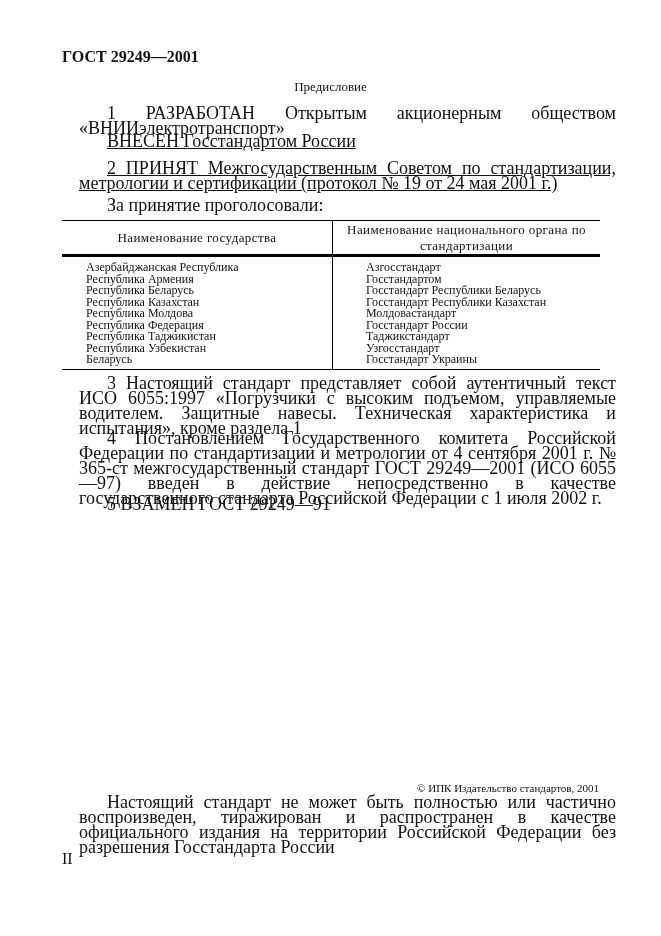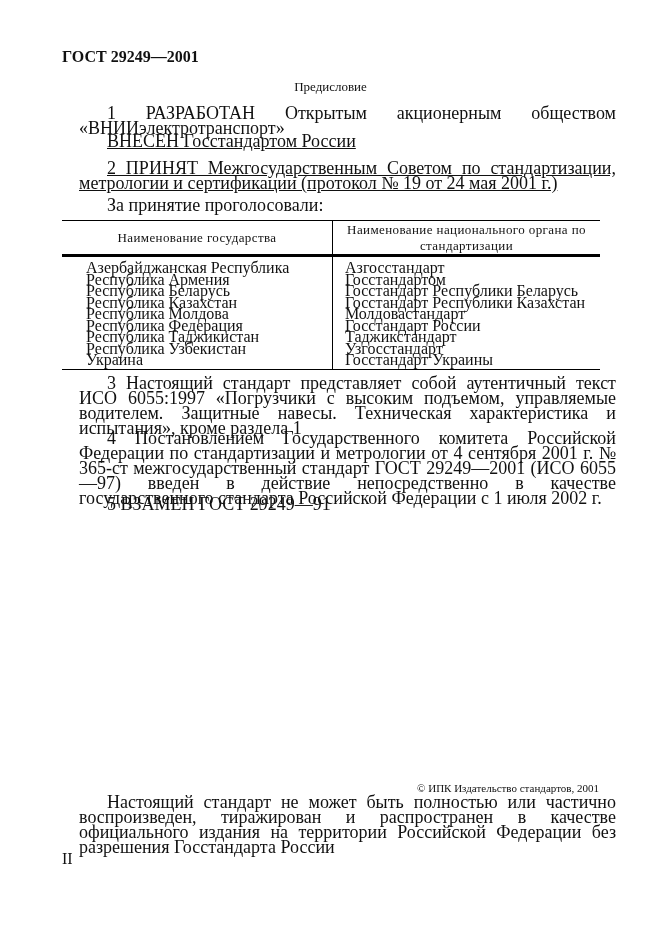--- a/index.html
+++ b/index.html
@@ -8,24 +8,24 @@
   .abs { position: absolute; }
   .doc-code { left: 62px; top: 48px; font-weight: bold; font-size: 16px; }
   .title { left: 0; width: 661px; top: 79px; text-align: center; font-size: 13px; }
   .para { left: 62px; width: 537px; font-size: 18px; line-height: 15px; text-align: justify; margin-left: 17px; }
   .indent { text-indent: 28px; }
   table.tbl { position: absolute; left: 62px; top: 220px; width: 538px; border-collapse: collapse;
               font-size: 12px; }
   table.tbl th { font-weight: normal; font-size: 13px; letter-spacing: 0.4px; height: 33px;
                  border-top: 1.5px solid #000; border-bottom: 3px solid #000; padding: 0; }
   table.tbl th.c1 { width: 270px; border-right: 1.5px solid #000; }
-  table.tbl td { vertical-align: top; padding: 5px 0 3px 24px; line-height: 11.5px; font-size: 16px;
+  table.tbl td { vertical-align: top; padding: 5px 0 3px 24px; line-height: 11.5px; font-size: 12px;
                  border-bottom: 1.5px solid #000; }
   table.tbl td.c1 { border-right: 1.5px solid #000; }
-  table.tbl td.c2 { padding-left: 12px; }
+  table.tbl td.c2 { padding-left: 33px; }
   .line { display: block; }
   .copyright { right: 62px; top: 782px; font-size: 11px; }
   .pagenum { left: 62px; top: 850px; font-size: 16px; }
 </style>
 </head>
 <body>
 
 <div class="abs doc-code">ГОСТ 29249—2001</div>
 <div class="abs title">Предисловие</div>
 
@@ -45,21 +45,21 @@
     <tr>
       <td class="c1" id="col-states">
           <span class="line">Азербайджанская Республика</span>
           <span class="line">Республика Армения</span>
           <span class="line">Республика Беларусь</span>
           <span class="line">Республика Казахстан</span>
           <span class="line">Республика Молдова</span>
           <span class="line">Республика Федерация</span>
           <span class="line">Республика Таджикистан</span>
           <span class="line">Республика Узбекистан</span>
-          <span class="line">Украина</span>
+          <span class="line">Беларусь</span>
         </td>
       <td class="c2" id="col-bodies">
           <span class="line">Азгосстандарт</span>
           <span class="line">Госстандартом</span>
           <span class="line">Госстандарт Республики Беларусь</span>
           <span class="line">Госстандарт Республики Казахстан</span>
           <span class="line">Молдовастандарт</span>
           <span class="line">Госстандарт России</span>
           <span class="line">Таджикстандарт</span>
           <span class="line">Узгосстандарт</span>

